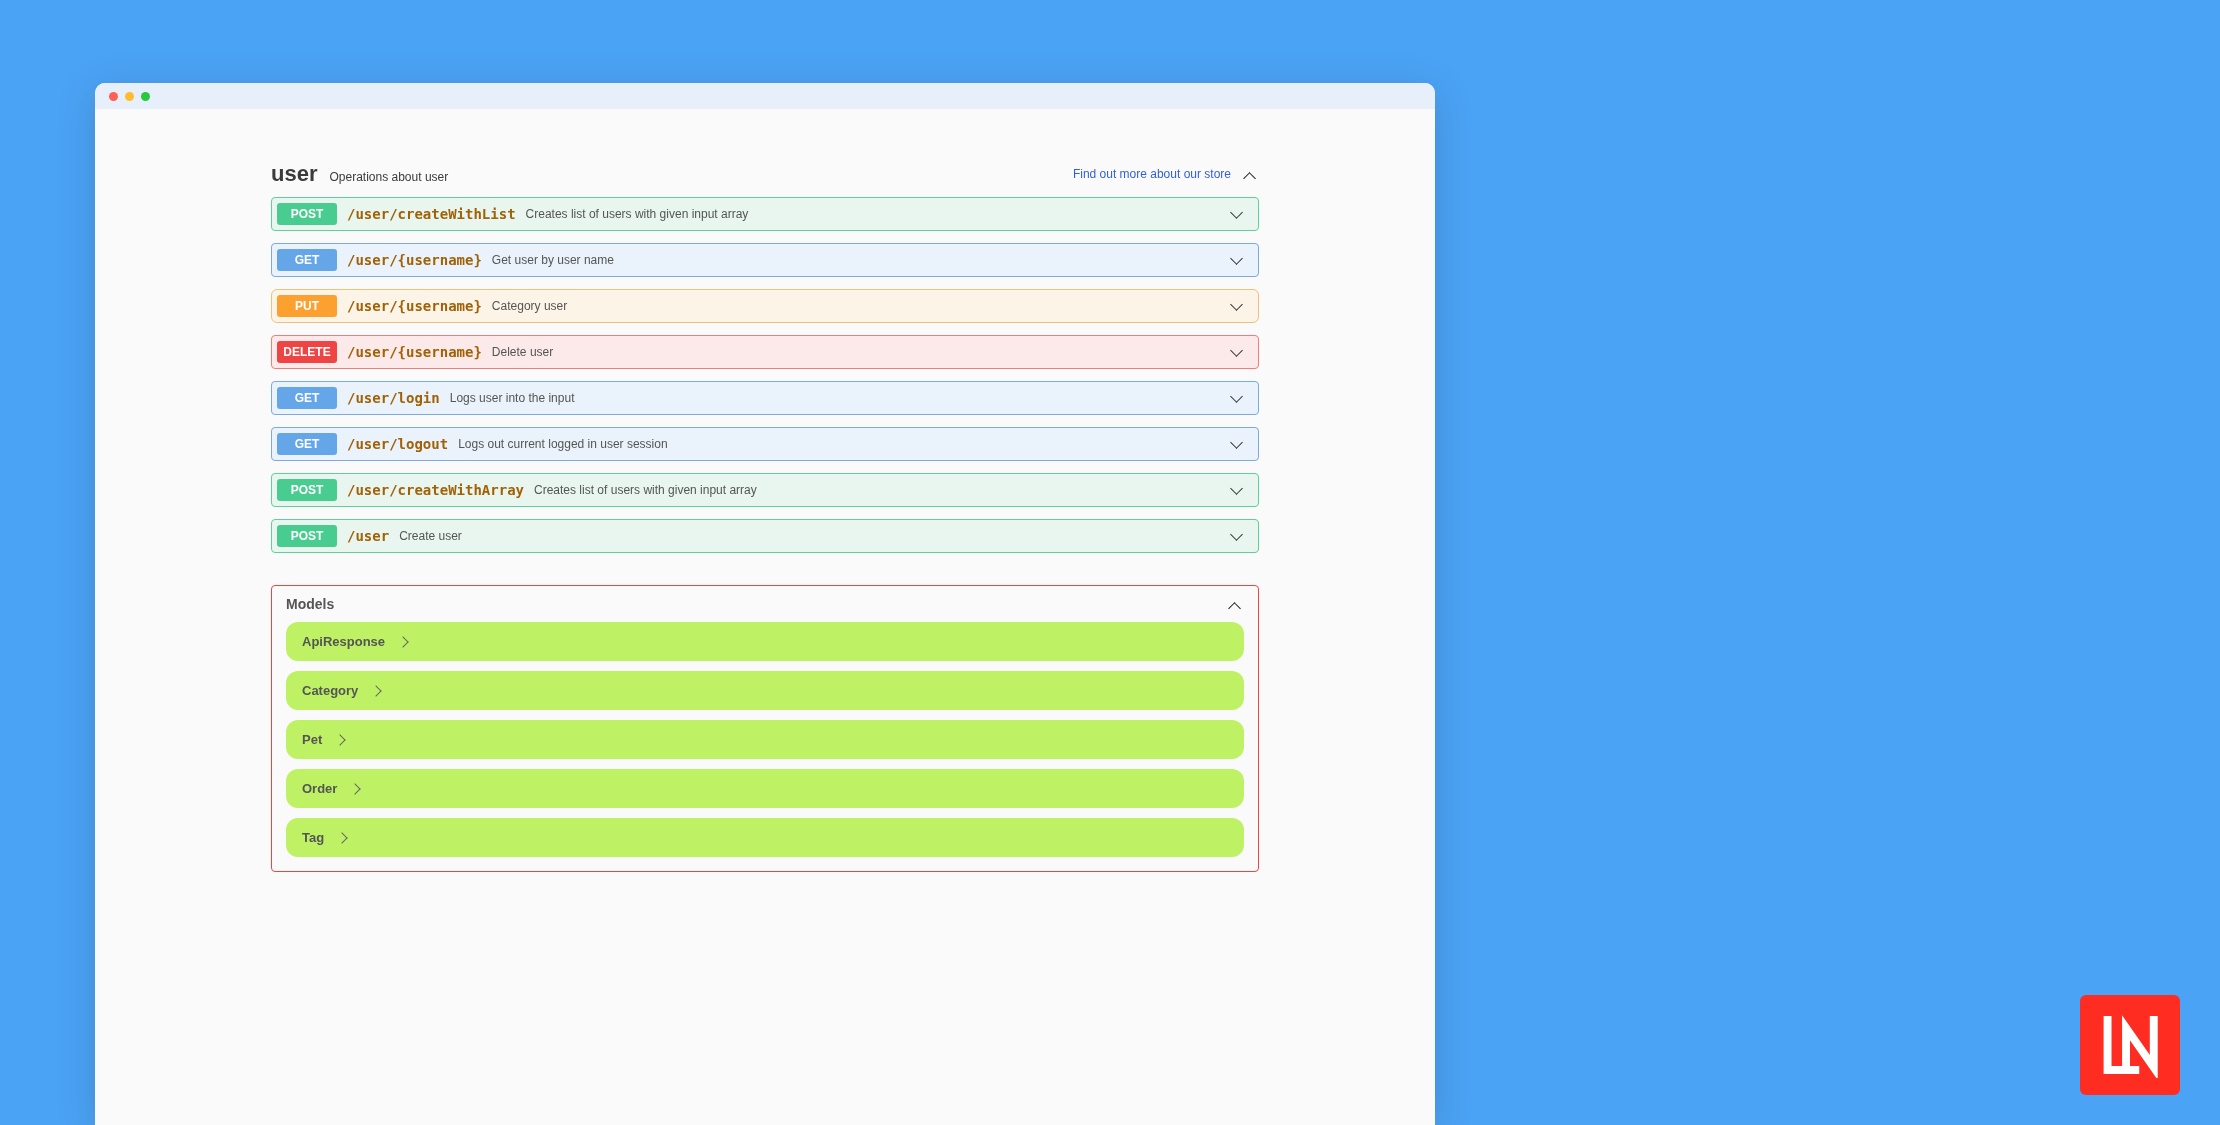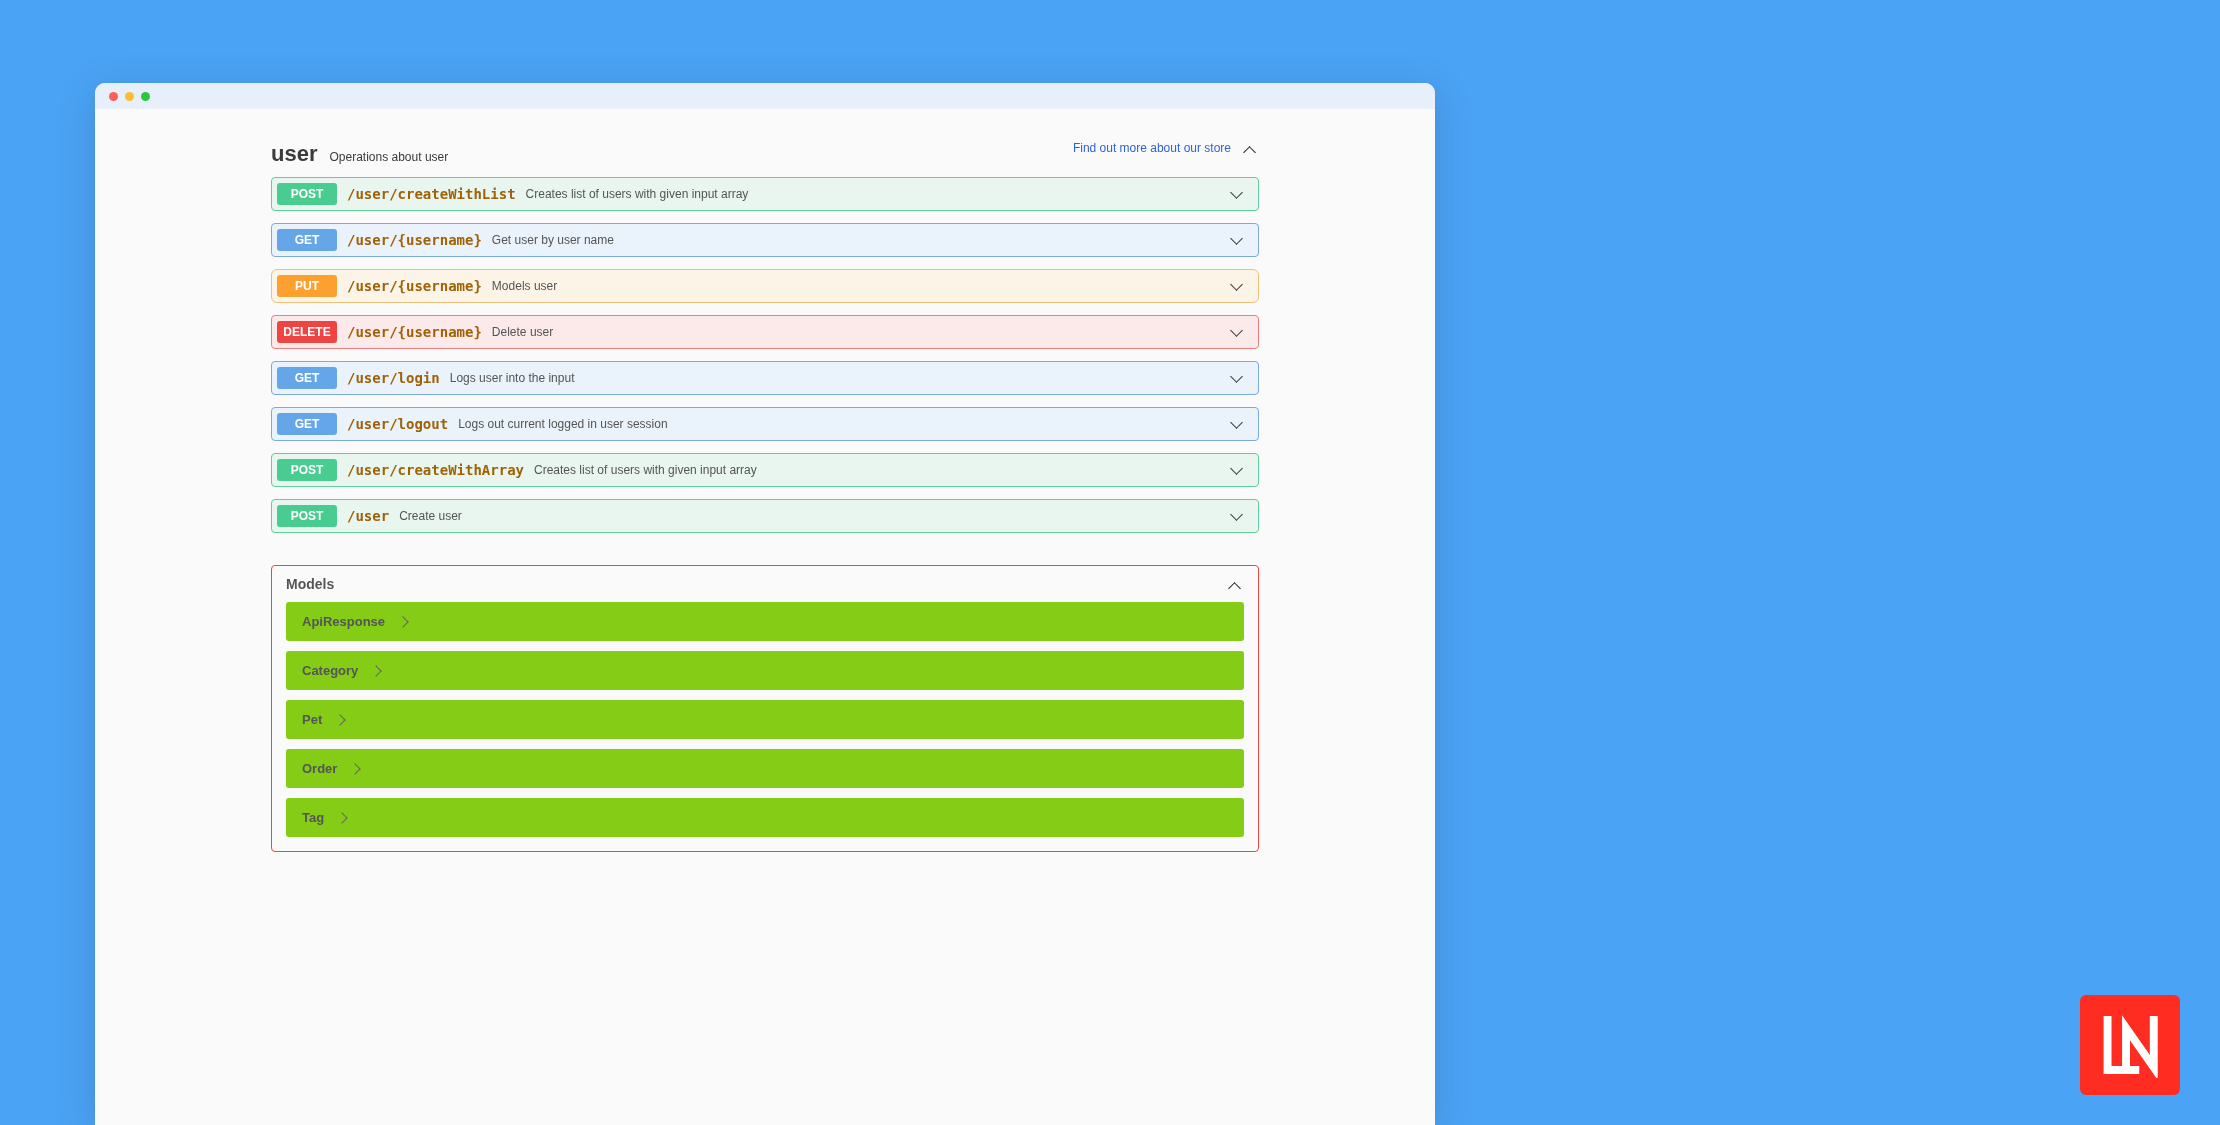--- a/index.html
+++ b/index.html
@@ -32,23 +32,24 @@
     }
     .traffic-light { width: 9px; height: 9px; border-radius: 50%; }
     .tl-red { background: #ff5f57; }
     .tl-yellow { background: #febc2e; }
     .tl-green { background: #28c840; }
     .content {
       padding: 24px 176px 0 176px;
     }
     .tag-header {
       display: flex;
-      align-items: flex-start;
+      align-items: center;
       justify-content: space-between;
       padding: 8px 0 10px 0;
+      margin-top: 20px;
     }
     .tag-left { display: flex; align-items: baseline; gap: 12px; }
     .tag-name {
       font-family: -apple-system, BlinkMacSystemFont, sans-serif;
       font-weight: 700;
       font-size: 22px;
       color: #3b3b3b;
     }
     .tag-desc { font-size: 12px; color: #3b3b3b; }
     .tag-right { display: flex; align-items: center; gap: 14px; }
@@ -122,22 +123,22 @@
       border-radius: 4px;
     }
     .models-head {
       display: flex; align-items: center; justify-content: space-between;
       padding: 10px 14px;
       cursor: pointer;
     }
     .models-title { font-weight: 600; font-size: 14px; color: #555; }
     .models-list { padding: 0 14px 14px 14px; display: flex; flex-direction: column; gap: 10px; }
     .model-row {
-      background: #84cc16;
-      border-radius: 3px;
+      background: #bef264;
+      border-radius: 12px;
       padding: 12px 16px;
       display: flex; align-items: center; gap: 14px;
       cursor: pointer;
     }
     .model-name { font-weight: 600; font-size: 13px; color: #555; }
     .chev-sm {
       width: 8px; height: 8px;
       border-right: 1.6px solid #666;
       border-bottom: 1.6px solid #666;
       transform: rotate(-45deg);
@@ -188,21 +189,21 @@
         </div>
         <div class="op op-get">
           <span class="method">GET</span>
           <span class="op-path">/user/{username}</span>
           <span class="op-desc">Get user by user name</span>
           <span class="chev"></span>
         </div>
         <div class="op op-put">
           <span class="method">PUT</span>
           <span class="op-path">/user/{username}</span>
-          <span class="op-desc">Models user</span>
+          <span class="op-desc">Category user</span>
           <span class="chev"></span>
         </div>
         <div class="op op-delete">
           <span class="method">DELETE</span>
           <span class="op-path">/user/{username}</span>
           <span class="op-desc">Delete user</span>
           <span class="chev"></span>
         </div>
         <div class="op op-get">
           <span class="method">GET</span>

